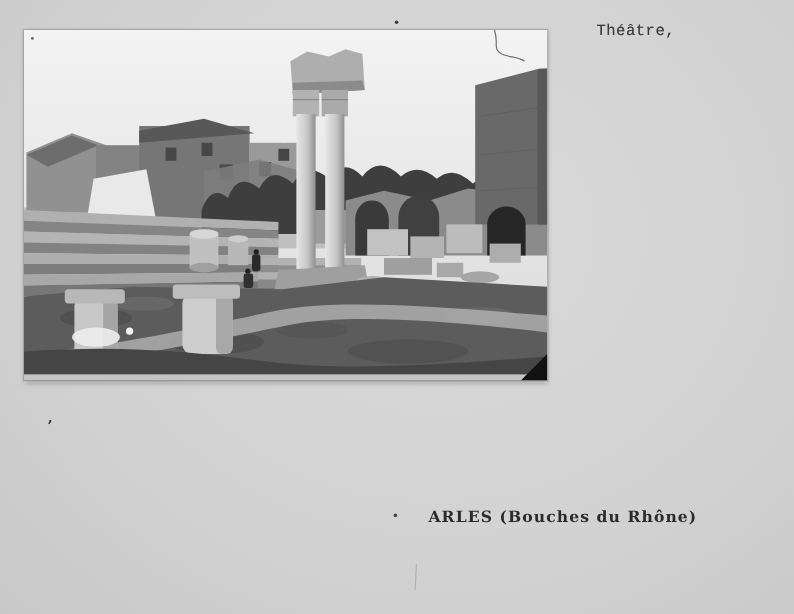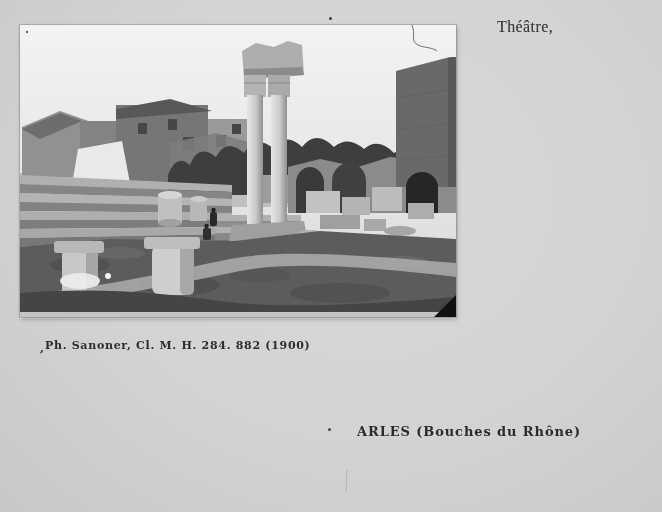--- a/index.html
+++ b/index.html
@@ -13,22 +13,22 @@
   
   #photo{
     position:absolute;left:20px;top:25px;width:436px;height:292px;
     background:#e8e8e8;
     box-shadow:0 0 0 1px rgba(110,110,110,.35), 1px 2px 4px rgba(80,80,80,.45), 0 2px 0 rgba(255,255,255,.55);
   }
   #photo svg{display:block;width:436px;height:292px;}
   
   .typed{
     position:absolute;left:497px;top:18px;
-    font-family:Liberation Serif, serif;
-    font-size:16px;letter-spacing:.4px;color:#3c3c3c;
+    font-family:Liberation Mono, monospace;
+    font-size:13px;letter-spacing:.4px;color:#3c3c3c;
     text-shadow:0 0 .4px rgba(60,60,60,.5);
     white-space:nowrap;
   }
   
   .credit{
     position:absolute;left:45px;top:339px;
     font-size:11px;font-weight:600;letter-spacing:.7px;color:#2c2c2c;
     white-space:nowrap;
   }
   .credit-mark{
@@ -199,20 +199,19 @@
 
       <path d="M392,0 C396,10 390,16 398,20 C404,23 412,22 417,26" stroke="#6e6e6e" stroke-width="1" fill="none"></path>
     </svg>
   </div>
 
   <div class="typed">Théâtre,</div>
 
   <div id="dot-top" class="dot"></div>
 
   <div class="credit-mark">,</div>
-  <div class="credit">Ph. Sanoner, Cl. M. H. 284. 882 (1900)</div>
 
   <div id="dot-location" class="dot"></div>
   <div class="location">ARLES (Bouches du Rhône)</div>
 
   <div id="scratch-bottom"></div>
 
 </div>
 
 </body></html>

